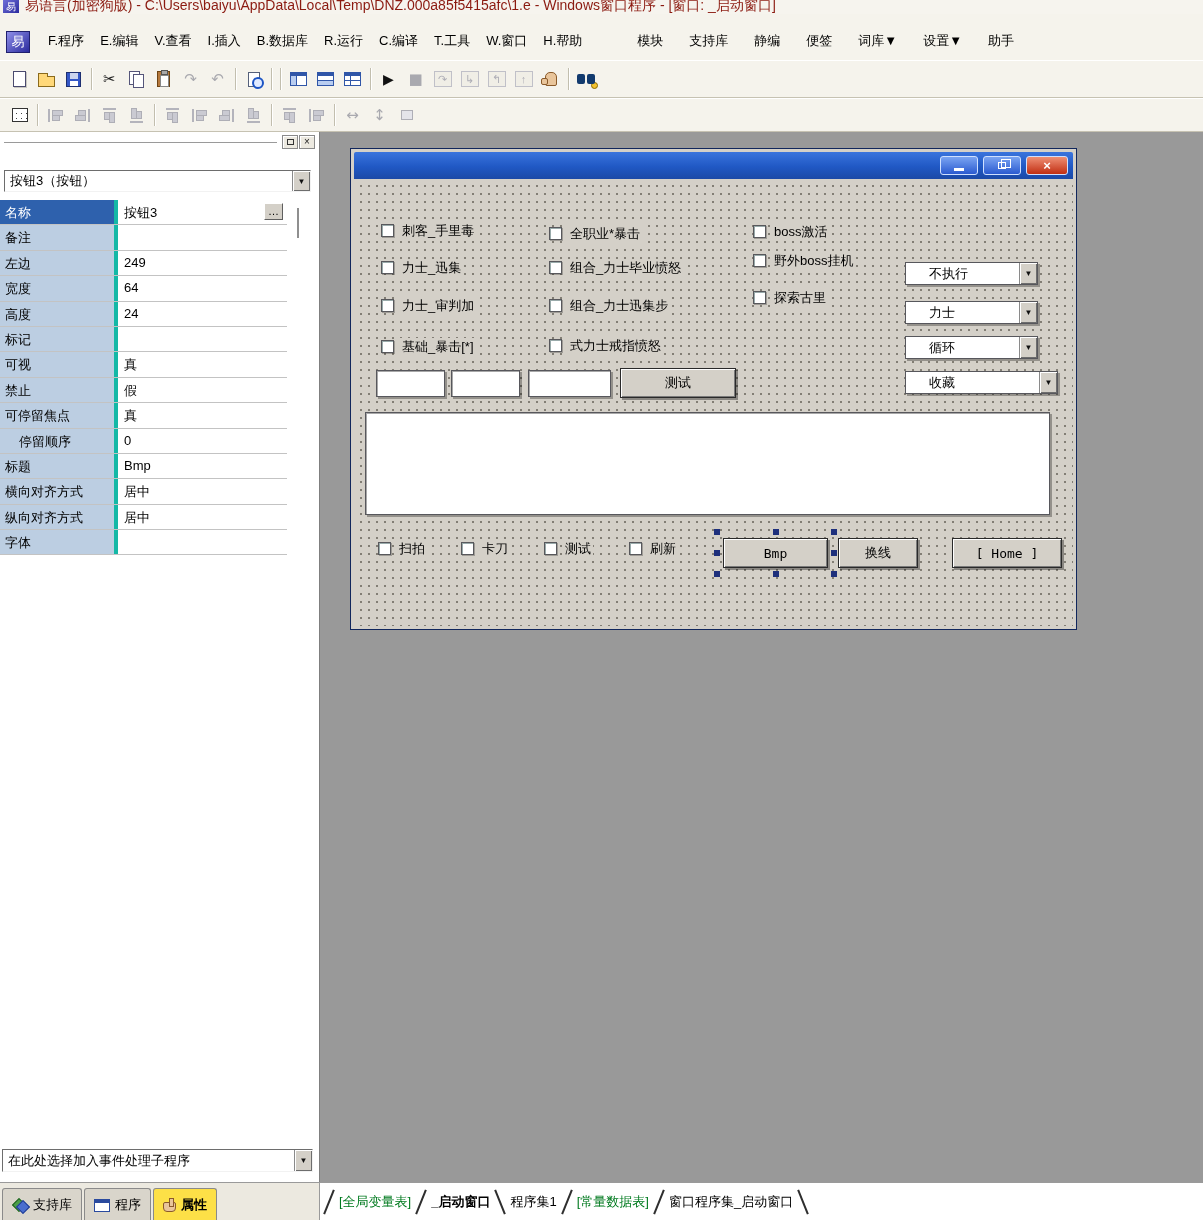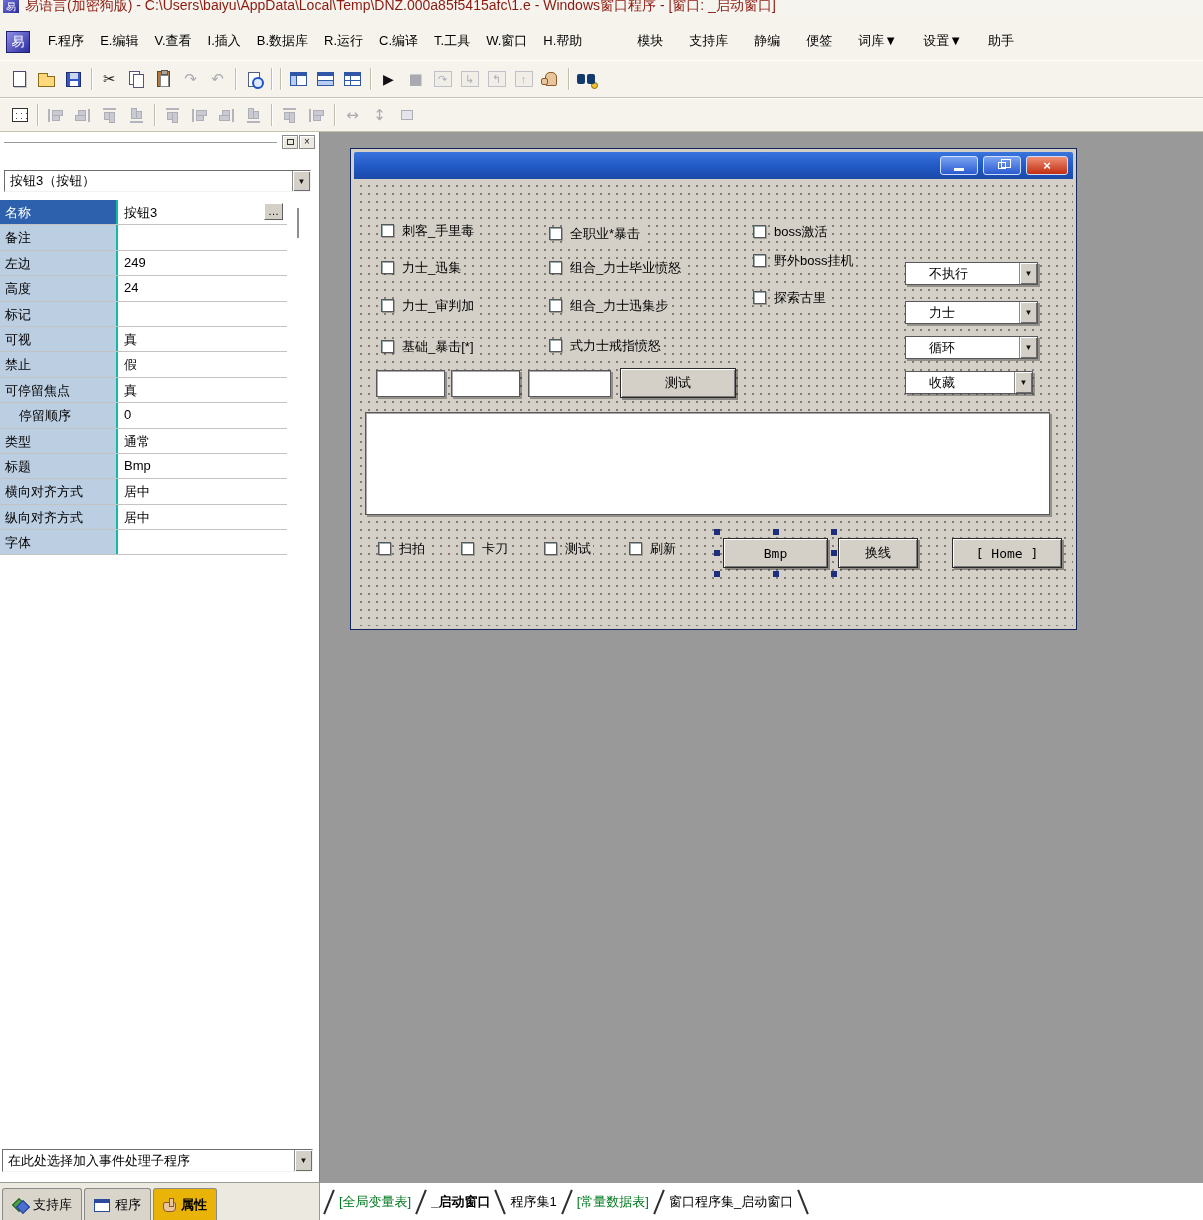--- a/index.html
+++ b/index.html
@@ -91,21 +91,21 @@
   .obj-combo { position:absolute; left:4px; top:38px; right:8px; height:22px;
     background:#fff; border:1px solid #7a7a7a; border-color:#6d6d6d #f2f2f2 #f2f2f2 #6d6d6d;
     display:flex; align-items:center; }
   .obj-combo .val { flex:1; padding:2px 5px; white-space:nowrap; overflow:hidden; }
   .drop-btn { width:18px; align-self:stretch; background:#d4d0c8; border-left:1px solid #8a8a8a;
     box-shadow:inset 1px 1px 0 #fff, inset -1px -1px 0 #6d6d6d;
     display:flex; align-items:center; justify-content:center; font-size:8px; color:#111; flex:0 0 auto; }
 
   .prop-grid { position:absolute; left:0; top:68px; width:287px; }
   .prow { display:flex; height:25.4px; border-bottom:1px solid #c3c3c3; }
-  .plabel { width:118px; background:#bccee2; border-right:2px solid #14b8a6;
+  .plabel { width:118px; background:#bccee2; border-right:4px solid #14b8a6;
     padding:4px 4px 0 5px; white-space:nowrap; overflow:hidden; }
   .plabel.sel { background:#2e61ad; color:#fff; }
   .plabel.indent { padding-left:19px; }
   .pvalue { flex:1; background:#fff; padding:4px 4px 0 6px; display:flex; align-items:flex-start; white-space:nowrap; overflow:hidden; }
   .pvalue .vtext { flex:1; overflow:hidden; }
   .ellipsis-btn { width:19px; height:17px; margin-top:-1px; background:#d4d0c8;
     border:1px solid; border-color:#fff #5f5f5f #5f5f5f #fff; font-size:11px; line-height:1; padding:0; flex:0 0 auto; }
   .pg-thumb { position:absolute; left:297px; top:76px; width:2px; height:30px; background:#8f8f8f; }
 
   .event-combo { position:absolute; left:2px; right:6px; bottom:10px; height:23px;
@@ -158,21 +158,21 @@
   .scell { border:1px solid #7a7a7a; height:26px; padding:5px 4px 0 4px; background:#d4d0c8; white-space:nowrap; overflow:hidden; }
   .scell.sedit { background:#fff; box-shadow:inset 1px 1px 0 #a0a0a0; }
 
   
   .bottom-bar { position:absolute; left:0; right:0; bottom:0; height:38px;
     border-top:1px solid #9a9a9a; background:#ece9e0; display:flex; }
   .side-tabs { width:320px; display:flex; align-items:flex-end; gap:2px; padding:3px 0 0 2px; flex:0 0 auto;
     border-right:1px solid #9a9a9a; }
   .side-tab { display:flex; align-items:center; gap:5px; height:32px; padding:0 9px;
     border:1px solid #8a8a8a; border-bottom:none; border-radius:3px 3px 0 0; background:#d9d5cb; }
-  .side-tab.active { background:#eab308; font-weight:bold; }
+  .side-tab.active { background:#fde047; font-weight:bold; }
   .tico { display:inline-block; position:relative; width:16px; height:15px; flex:0 0 auto; }
   .tico-lib::before { content:""; position:absolute; left:2px; top:3px; width:8px; height:8px; background:#4a9e4a; border:1px solid #1e5e1e; transform:rotate(45deg); }
   .tico-lib::after  { content:""; position:absolute; left:6px; top:5px; width:8px; height:8px; background:#4a6ecf; border:1px solid #1e3a8e; transform:rotate(45deg); }
   .tico-prog { width:16px; height:13px; background:#fff; border:1px solid #2a4a9e; border-top:4px solid #2a4a9e; margin-top:1px; }
   .tico-prop { width:13px; height:10px; background:#e9c59b; border:1px solid #8a5a2a; border-radius:2px 2px 4px 4px; margin-top:5px; }
   .tico-prop::before { content:""; position:absolute; left:5px; top:-5px; width:3px; height:7px; background:#e9c59b; border:1px solid #8a5a2a; }
 
   .sheet-tabs { flex:1; background:#fff; display:flex; align-items:center; padding-left:8px; overflow:hidden; }
   .stab { padding:0 9px; white-space:nowrap; }
   .stab.green { color:#007a1f; }
@@ -356,20 +356,24 @@
       </div>
       <div class="prow">
         <div class="plabel">备注</div>
         <div class="pvalue"></div>
       </div>
       <div class="prow">
         <div class="plabel">左边</div>
         <div class="pvalue">249</div>
       </div>
       <div class="prow">
+        <div class="plabel">宽度</div>
+        <div class="pvalue">64</div>
+      </div>
+      <div class="prow">
         <div class="plabel">高度</div>
         <div class="pvalue">24</div>
       </div>
       <div class="prow">
         <div class="plabel">标记</div>
         <div class="pvalue"></div>
       </div>
       <div class="prow">
         <div class="plabel">可视</div>
         <div class="pvalue">真</div>
@@ -378,24 +382,20 @@
         <div class="plabel">禁止</div>
         <div class="pvalue">假</div>
       </div>
       <div class="prow">
         <div class="plabel">可停留焦点</div>
         <div class="pvalue">真</div>
       </div>
       <div class="prow">
         <div class="plabel indent">停留顺序</div>
         <div class="pvalue">0</div>
-      </div>
-      <div class="prow">
-        <div class="plabel">类型</div>
-        <div class="pvalue">通常</div>
       </div>
       <div class="prow">
         <div class="plabel">标题</div>
         <div class="pvalue">Bmp</div>
       </div>
       <div class="prow">
         <div class="plabel">横向对齐方式</div>
         <div class="pvalue">居中</div>
       </div>
       <div class="prow">
@@ -480,21 +480,21 @@
           <span class="drop-btn">▼</span>
         </div>
         <div class="combo" style="left:551px;top:122px;width:133px">
           <span class="cval">力士</span>
           <span class="drop-btn">▼</span>
         </div>
         <div class="combo" style="left:551px;top:157px;width:133px">
           <span class="cval">循环</span>
           <span class="drop-btn">▼</span>
         </div>
-        <div class="combo" style="left:551px;top:192px;width:128px">
+        <div class="combo" style="left:551px;top:192px;width:153px">
           <span class="cval">收藏</span>
           <span class="drop-btn">▼</span>
         </div>
 
         <div class="fedit" style="left:22px;top:191px;width:69px;height:27px"></div>
         <div class="fedit" style="left:97px;top:191px;width:69px;height:27px"></div>
         <div class="fedit" style="left:174px;top:191px;width:83px;height:27px"></div>
         <button class="fbtn" style="left:266px;top:189px;width:116px;height:30px">测试</button>
 
         <div class="fedit" style="left:11px;top:233px;width:685px;height:103px"></div>

